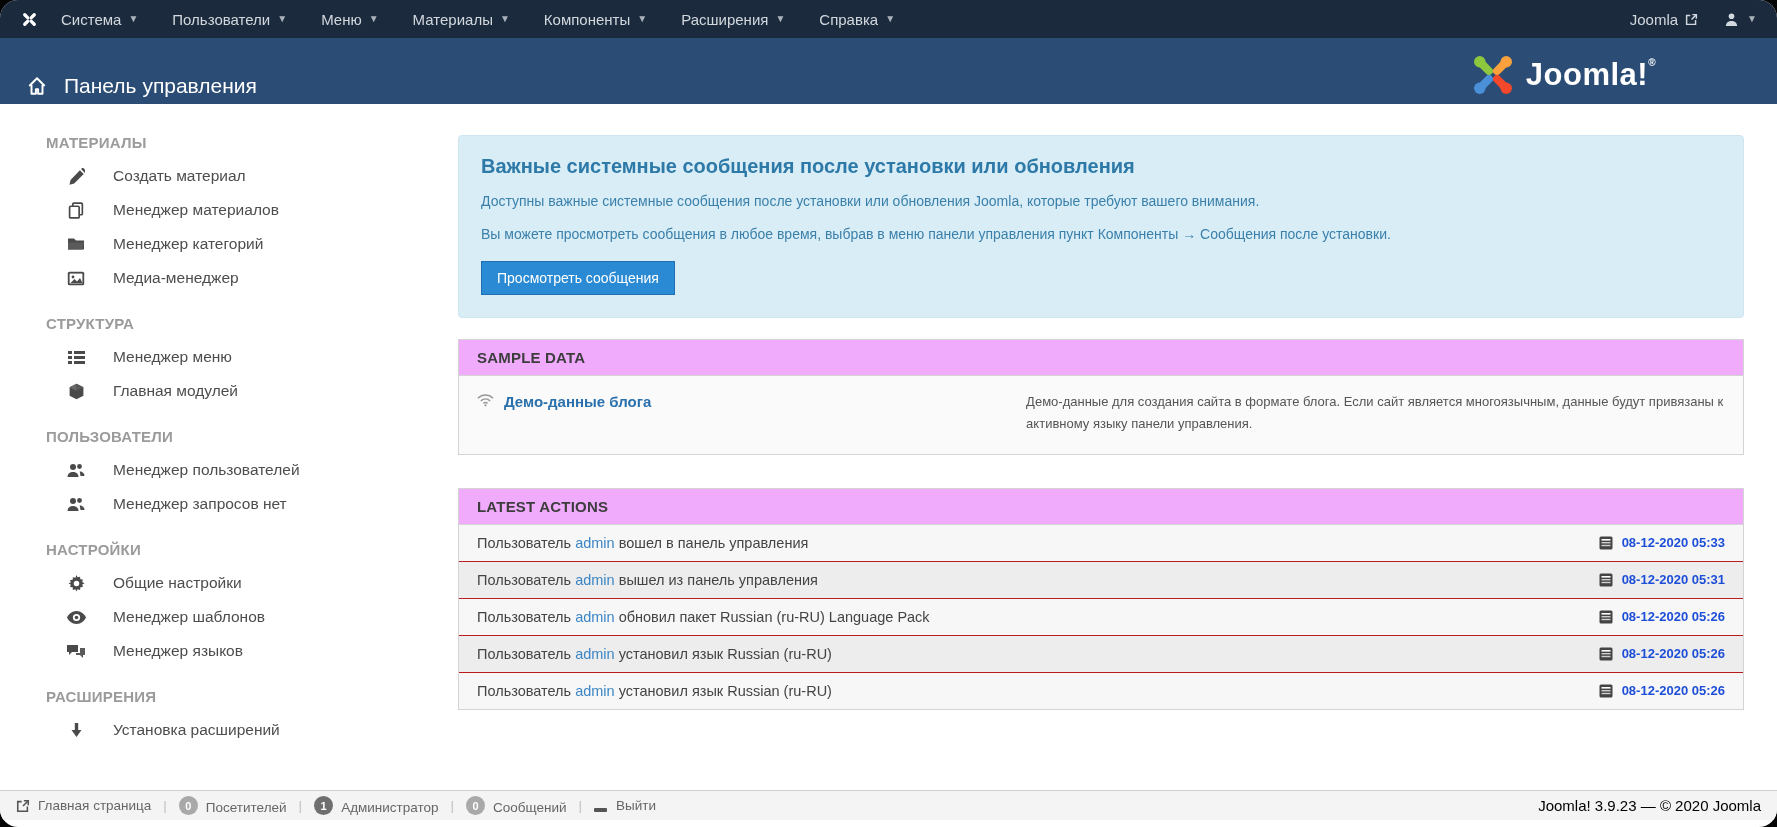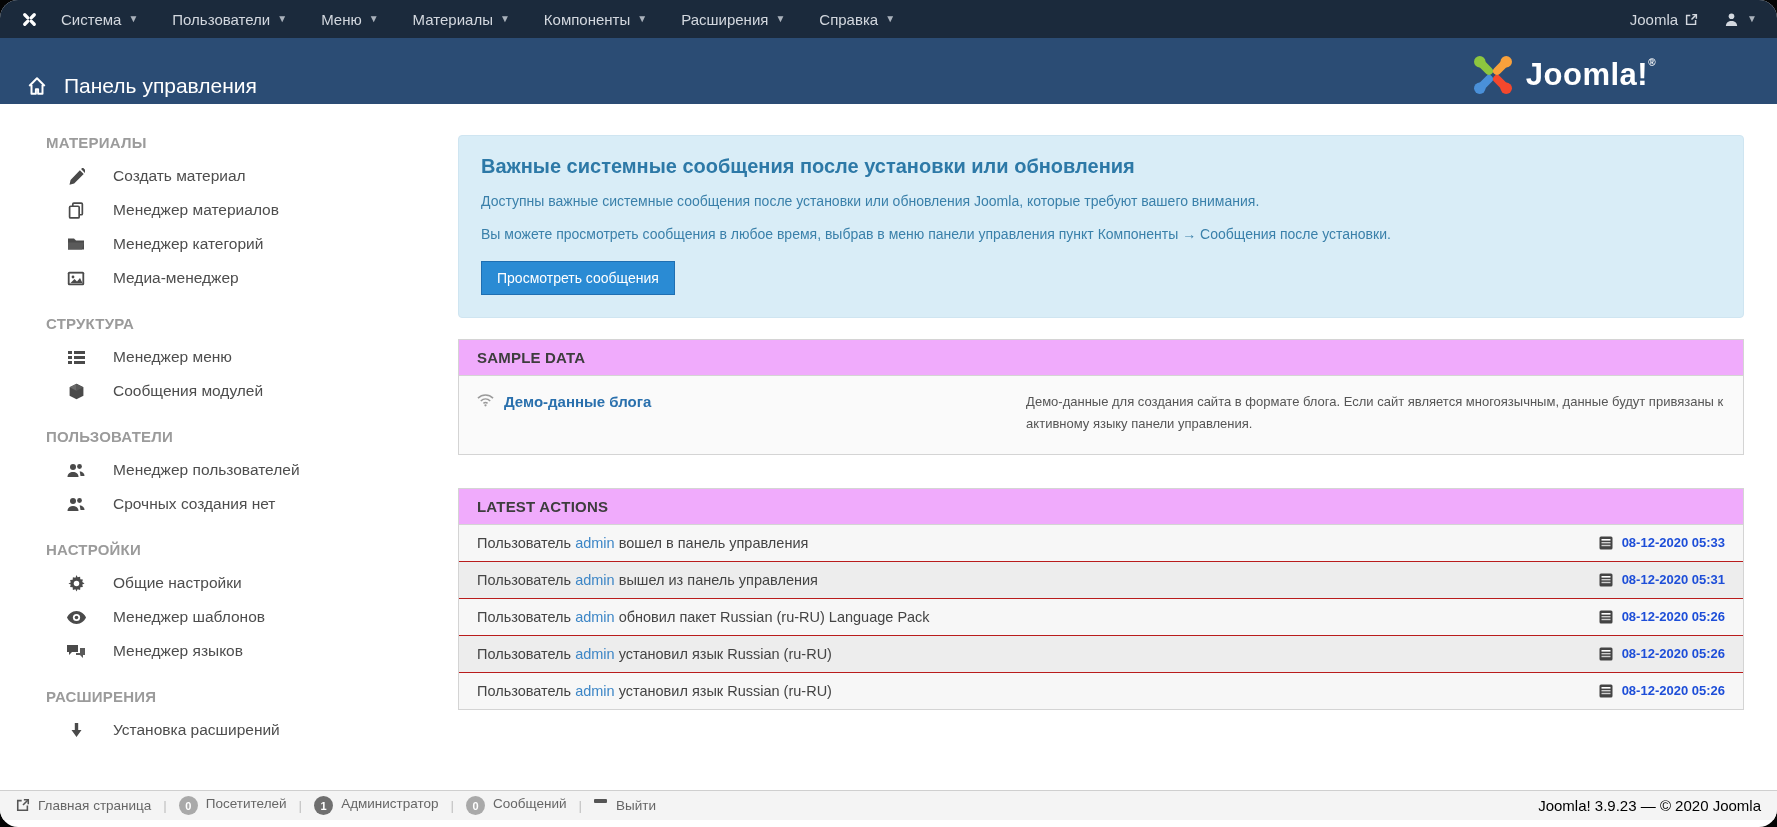--- a/index.html
+++ b/index.html
@@ -81,21 +81,21 @@
   .action-row:nth-child(even) { background:#ededed; }
   .action-row a { color:#3d86c6; text-decoration:none;margin-top:11px; }
   .action-time { display:flex; align-items:center; gap:9px; font-size:13px; font-weight:700; color:#1d4ed8; }
 
   
   .footer {
     position:absolute; left:0; right:0; bottom:7px; height:30px;
     background:#f4f4f4; border-top:1px solid #cfcfcf;
     display:flex; align-items:center; padding:0 16px; font-size:13.5px; color:#666;
   }
-  .f-item { display:flex; align-items:flex-start; gap:8px; cursor:pointer; color:#666; }
+  .f-item { display:flex; align-items:flex-end; gap:8px; cursor:pointer; color:#666; }
   .f-sep { color:#c0c0c0; margin:0 12px; }
   .badge {
     width:19px; height:19px; border-radius:50%; background:#a9a9a9; color:#fff;
     font-size:11px; font-weight:700; display:flex; align-items:center; justify-content:center;
   }
   .badge.dark { background:#6f6f6f; }
   .footer-right { margin-left:auto; color:#000000; font-size:15px; }
 </style>
 </head>
 <body>
@@ -252,21 +252,21 @@
           <span>Менеджер меню</span>
         </div>
         <div class="side-item">
           <span class="ic">
             <svg width="17" height="17" viewBox="0 0 16 16" fill="#4a4a4a">
                 <path d="M8 .8l6.5 3.2v8L8 15.2 1.5 12V4z"></path>
                 <path d="M8 .8v6.4L1.5 4z" fill="#6a6a6a"></path>
                 <path d="M8 .8v6.4L14.5 4z" fill="#595959"></path>
               </svg>
           </span>
-          <span>Сообщения модулей</span>
+          <span>Главная модулей</span>
         </div>
       </div>
 
       <div class="side-section">
         <div class="side-title">ПОЛЬЗОВАТЕЛИ</div>
         <div class="side-item">
           <span class="ic">
             <svg width="18" height="15" viewBox="0 0 18 15" fill="#4a4a4a">
                 <circle cx="6" cy="4" r="3"></circle>
                 <path d="M0.5 14c0-3.2 2.5-5 5.5-5s5.5 1.8 5.5 5z"></path>
@@ -278,21 +278,21 @@
         </div>
         <div class="side-item">
           <span class="ic">
             <svg width="18" height="15" viewBox="0 0 18 15" fill="#4a4a4a">
                 <circle cx="6" cy="4" r="3"></circle>
                 <path d="M0.5 14c0-3.2 2.5-5 5.5-5s5.5 1.8 5.5 5z"></path>
                 <circle cx="12.5" cy="3.5" r="2.4"></circle>
                 <path d="M12.7 8.3c2.6.2 4.8 1.9 4.8 4.7h-4z"></path>
               </svg>
           </span>
-          <span>Срочных создания нет</span>
+          <span>Менеджер запросов нет</span>
         </div>
       </div>
 
       <div class="side-section">
         <div class="side-title">НАСТРОЙКИ</div>
         <div class="side-item">
           <span class="ic">
             <svg width="17" height="17" viewBox="0 0 16 16" fill="#4a4a4a">
                 <path d="M8 0l1 2.2 2.4-.6.2 2.4 2.4.2-.6 2.4L15.6 8l-2.2 1 .6 2.4-2.4.2-.2 2.4-2.4-.6L8 15.6l-1-2.2-2.4.6-.2-2.4-2.4-.2.6-2.4L.4 8l2.2-1-.6-2.4 2.4-.2.2-2.4 2.4.6z"></path>
                 <circle cx="8" cy="8" r="2.6" fill="#fff"></circle>

